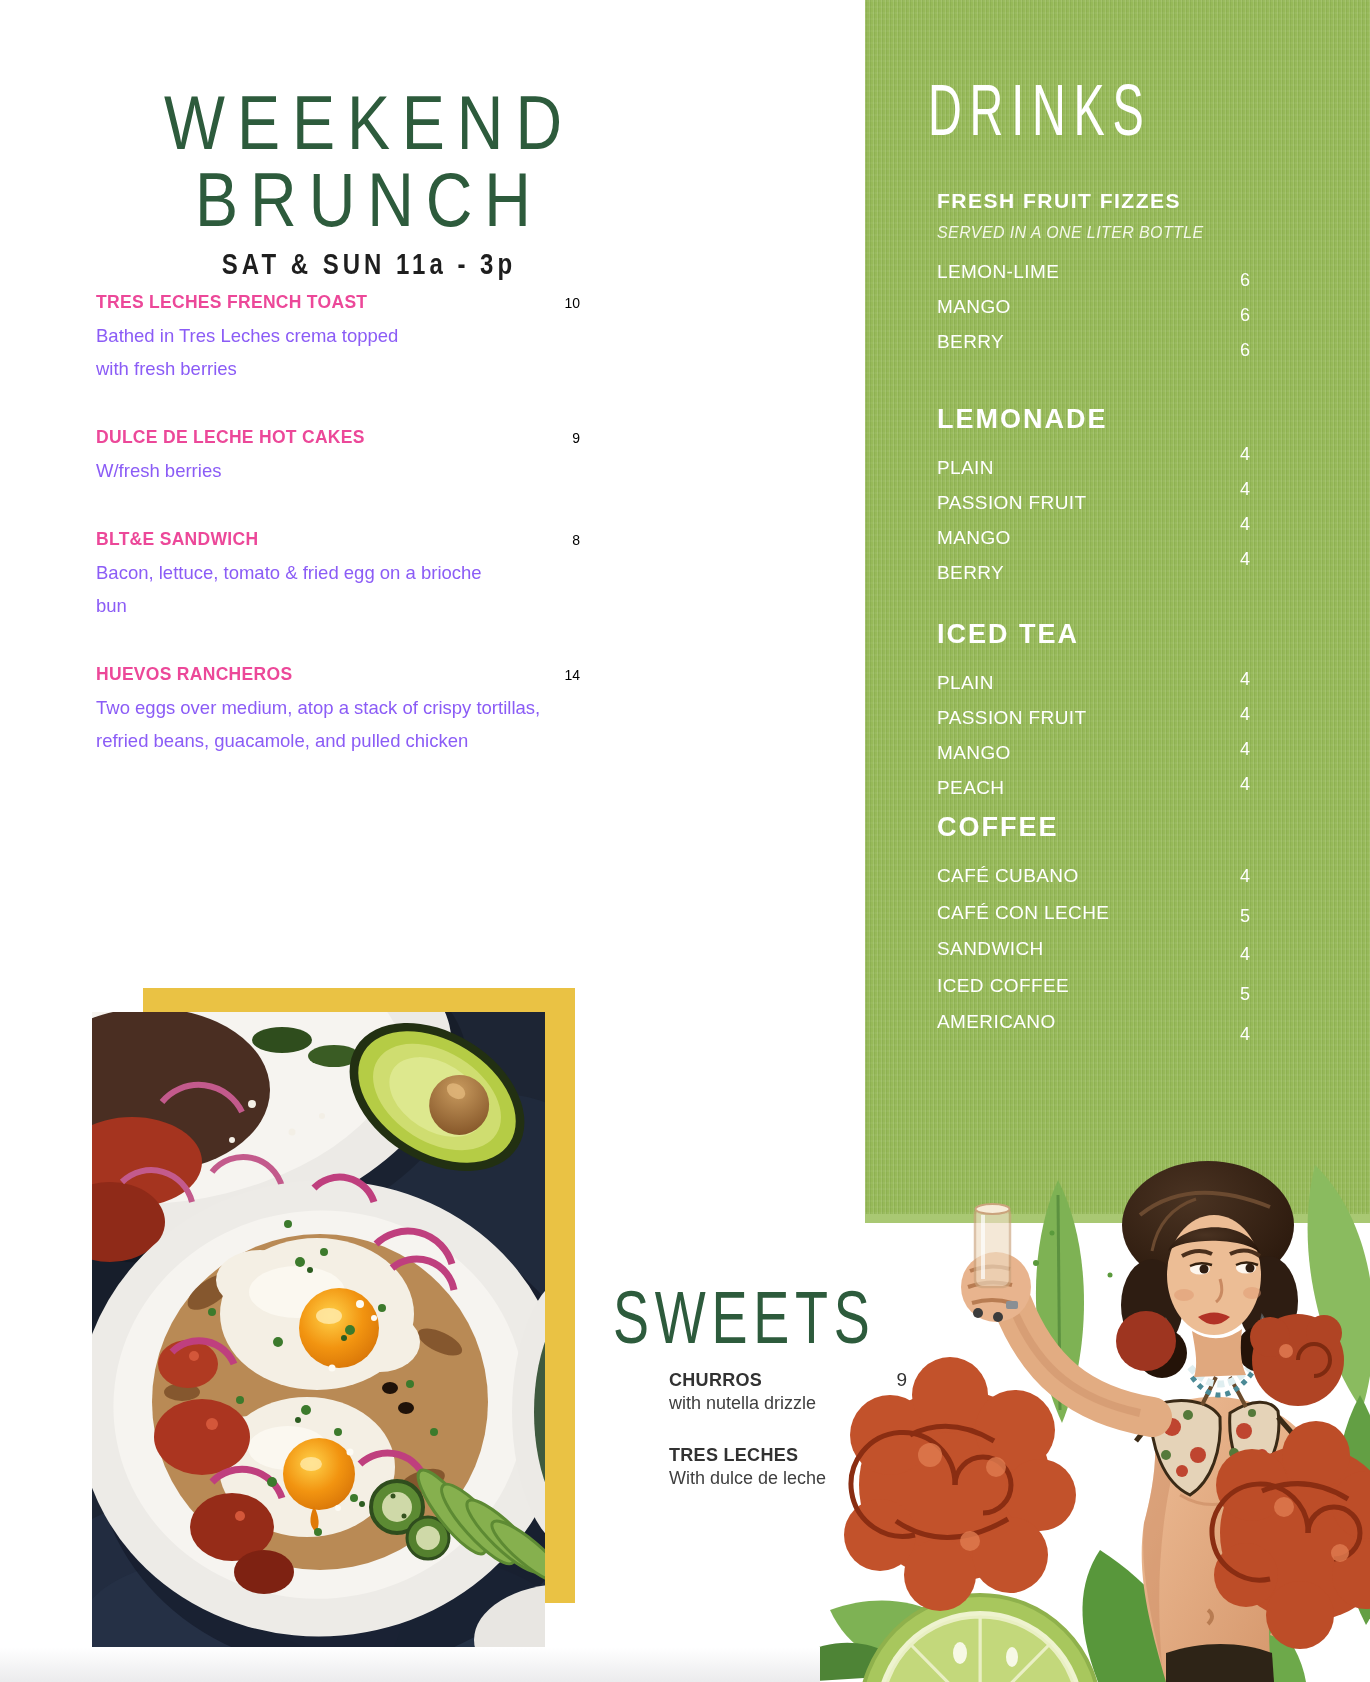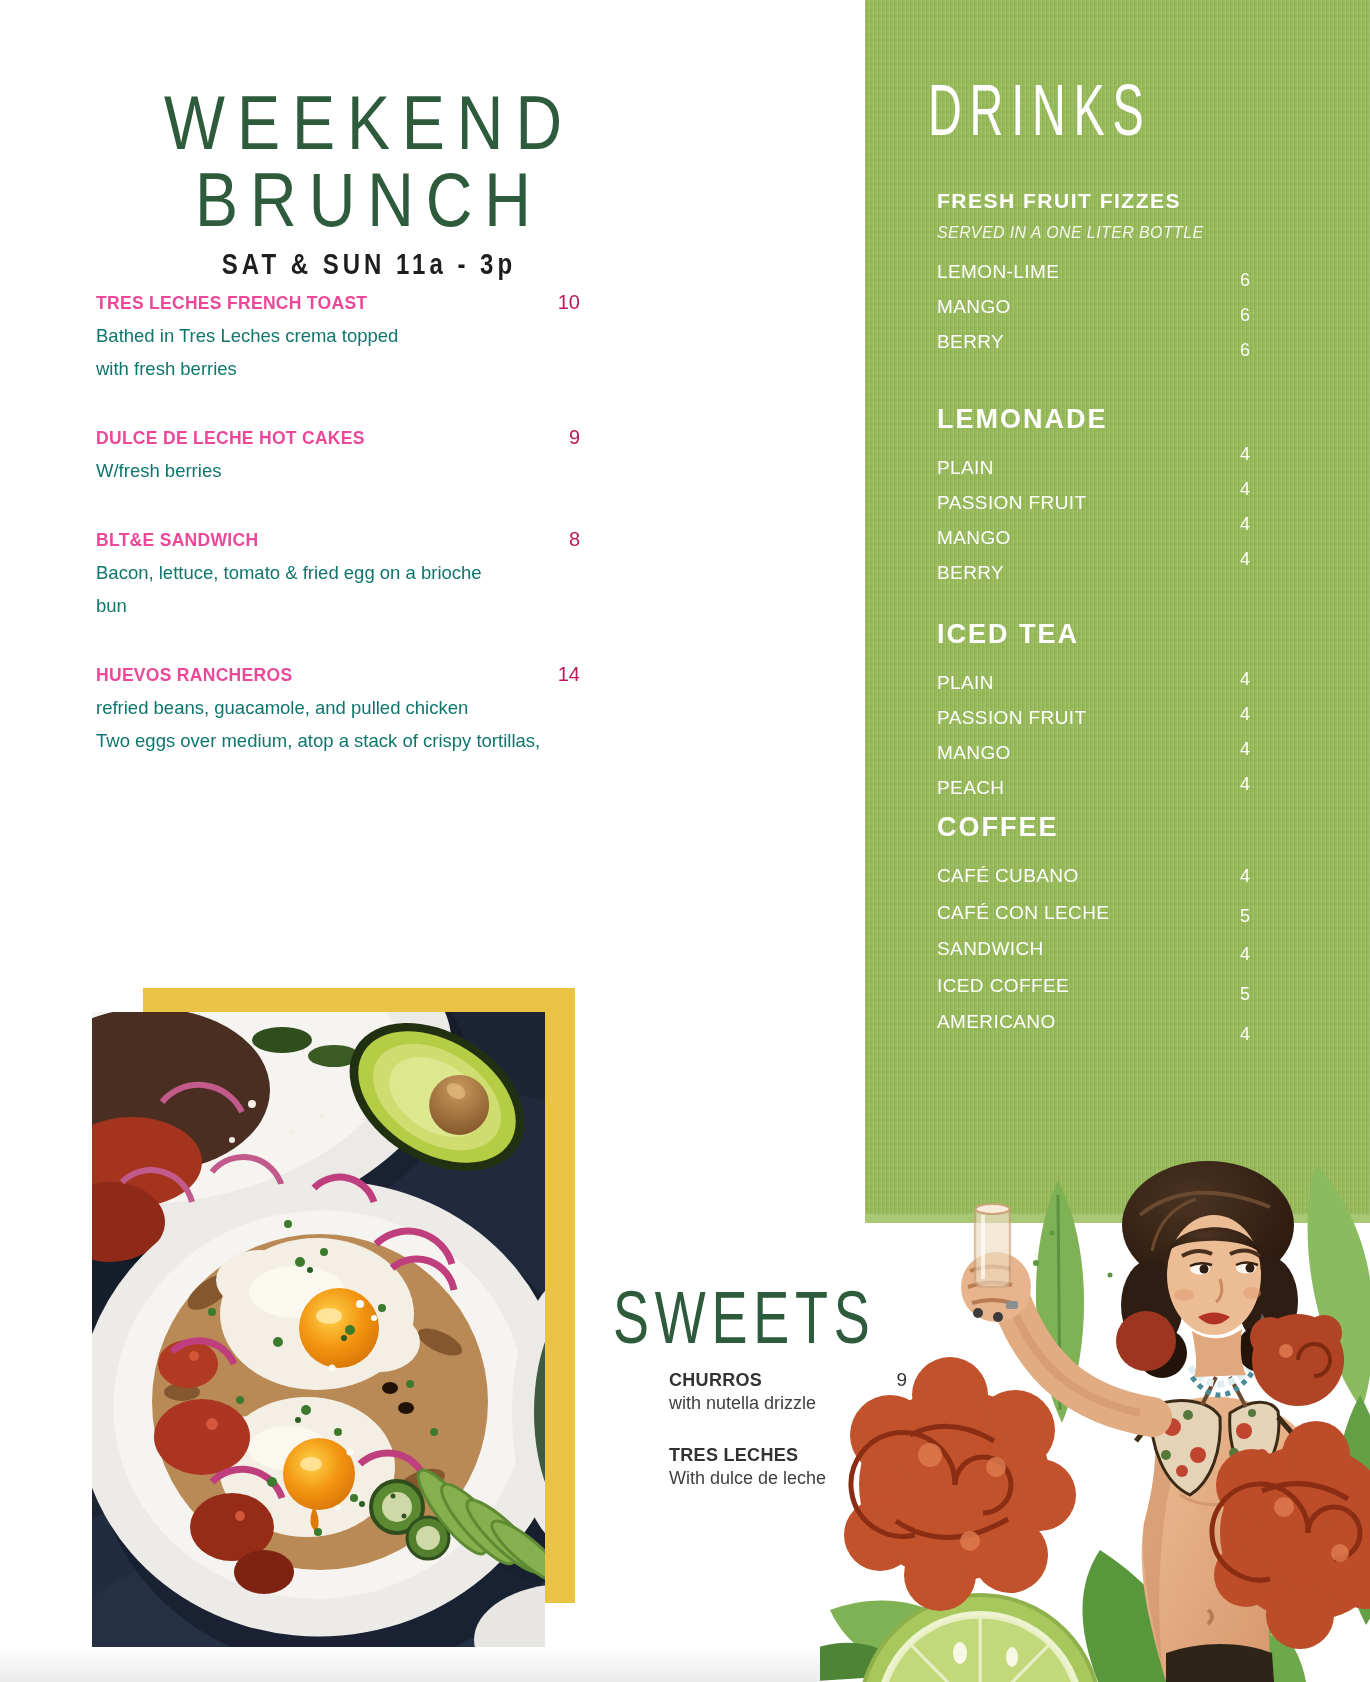--- a/index.html
+++ b/index.html
@@ -40,22 +40,22 @@
   .brunch-title{position:absolute;left:91px;top:84px;width:556px;margin:0;text-align:center;
     color:#2d5b3c;font-weight:400;font-size:76px;line-height:77px;letter-spacing:14px;}
   .brunch-title .tline{display:block;transform:scaleX(.85);transform-origin:center;white-space:nowrap;}
   .brunch-subtitle{position:absolute;left:91px;top:248px;width:556px;text-align:center;
     color:#1e1e1e;font-weight:700;font-size:30px;line-height:32px;letter-spacing:5px;
     transform:scaleX(.8);white-space:nowrap;}
   .brunch-items{position:absolute;left:96px;top:286px;width:484px;}
   .m-item{margin-bottom:36px;}
   .m-head{display:flex;justify-content:space-between;align-items:baseline;line-height:32px;}
   .m-name{font-weight:700;font-size:17.5px;letter-spacing:.3px;color:#ec4899;}
-  .m-price{font-size:20px;color:#be185d;}
-  .m-desc{font-size:18.5px;line-height:33px;color:#0f766e;}
+  .m-price{font-size:14px;color:#000000;}
+  .m-desc{font-size:18.5px;line-height:33px;color:#8b5cf6;}
 
   
   .photo-accent{position:absolute;left:143px;top:988px;width:432px;height:615px;background:#eac244;}
   .food-photo{position:absolute;left:92px;top:1012px;width:453px;height:635px;display:block;}
 
   
   .sweets-title{position:absolute;left:613px;top:1279px;margin:0;color:#2d5b3c;font-weight:400;
     font-size:75px;line-height:76px;letter-spacing:8px;white-space:nowrap;
     transform:scaleX(.72);transform-origin:left center;}
   .sweets-items{position:absolute;left:629px;top:1368px;width:238px;margin-left:40px;}
@@ -194,22 +194,22 @@
             <span class="m-price">8</span>
           </div>
           <div class="m-desc">Bacon, lettuce, tomato &amp; fried egg on a brioche</div>
           <div class="m-desc">bun</div>
         </div>
         <div class="m-item">
           <div class="m-head">
             <span class="m-name">HUEVOS RANCHEROS</span>
             <span class="m-price">14</span>
           </div>
+          <div class="m-desc">Two eggs over medium, atop a stack of crispy tortillas,</div>
           <div class="m-desc">refried beans, guacamole, and pulled chicken</div>
-          <div class="m-desc">Two eggs over medium, atop a stack of crispy tortillas,</div>
         </div>
       </div>
   </section>
 
   <div class="photo-accent"></div>
   <svg class="food-photo" viewBox="0 0 453 635" aria-hidden="true">
     <defs>
       <radialGradient id="yolk" cx=".4" cy=".35" r=".8">
         <stop offset="0" stop-color="#ffd24a"></stop>
           <stop offset=".5" stop-color="#f29410"></stop>

